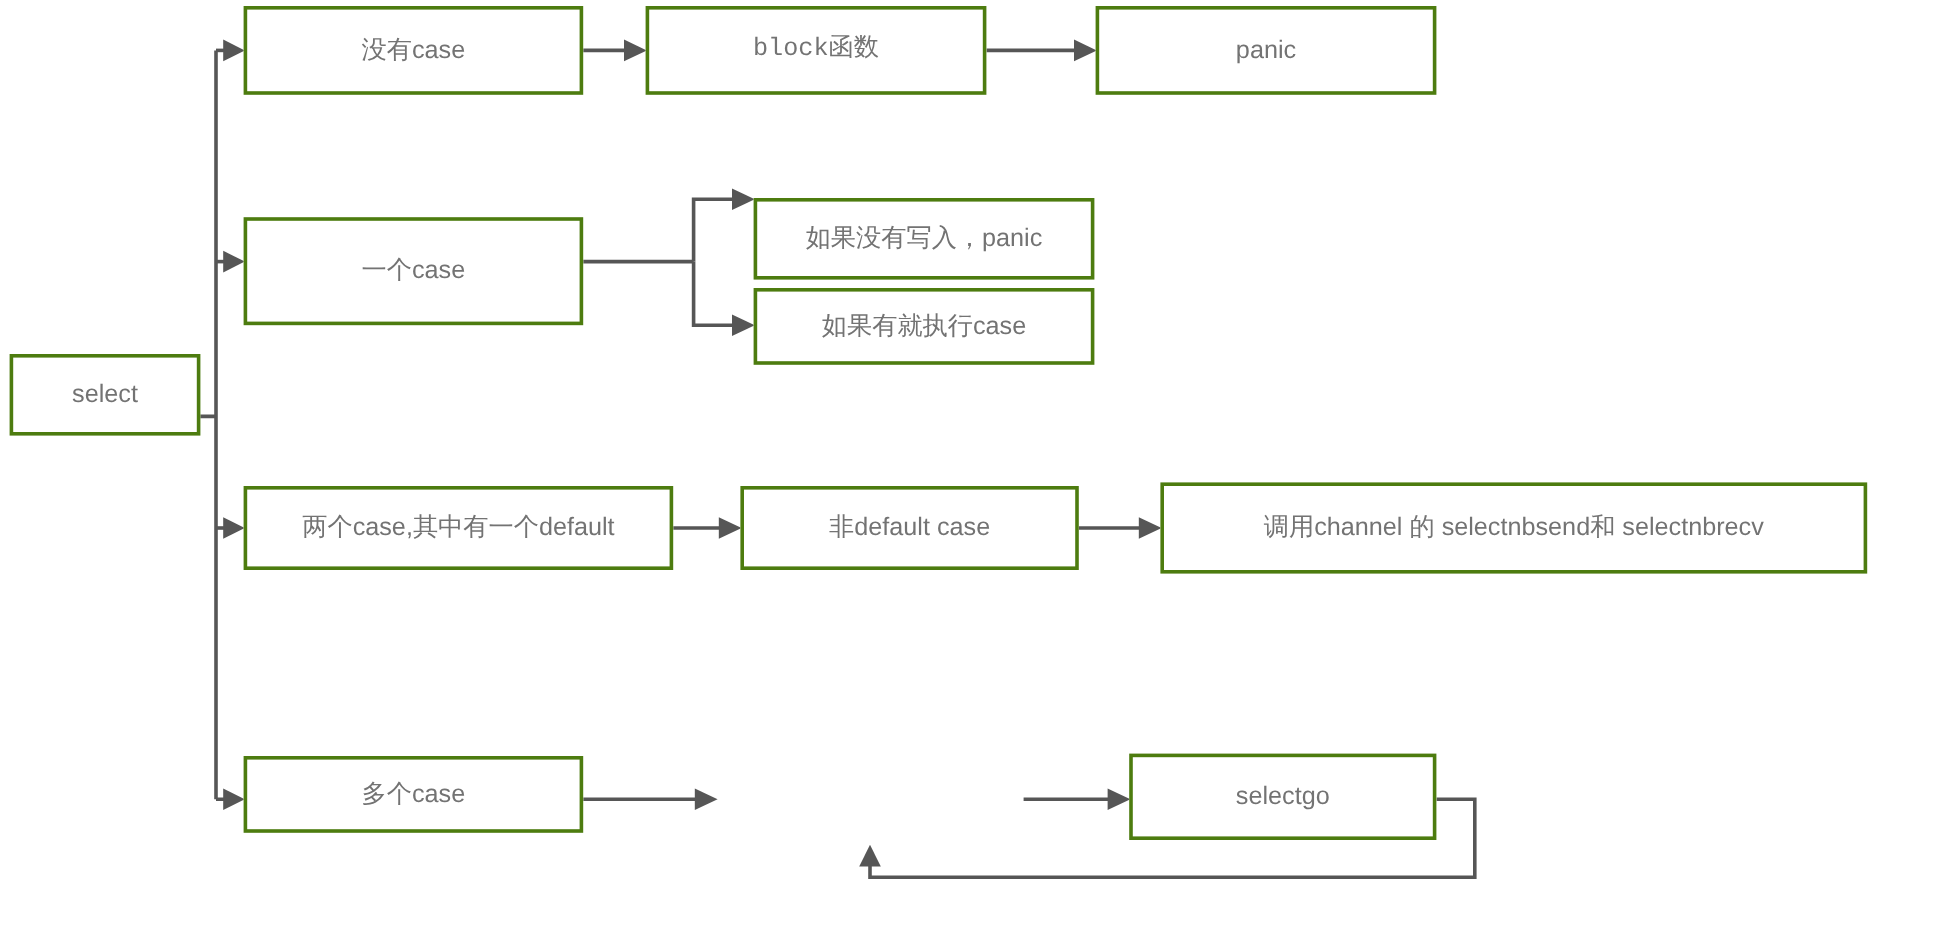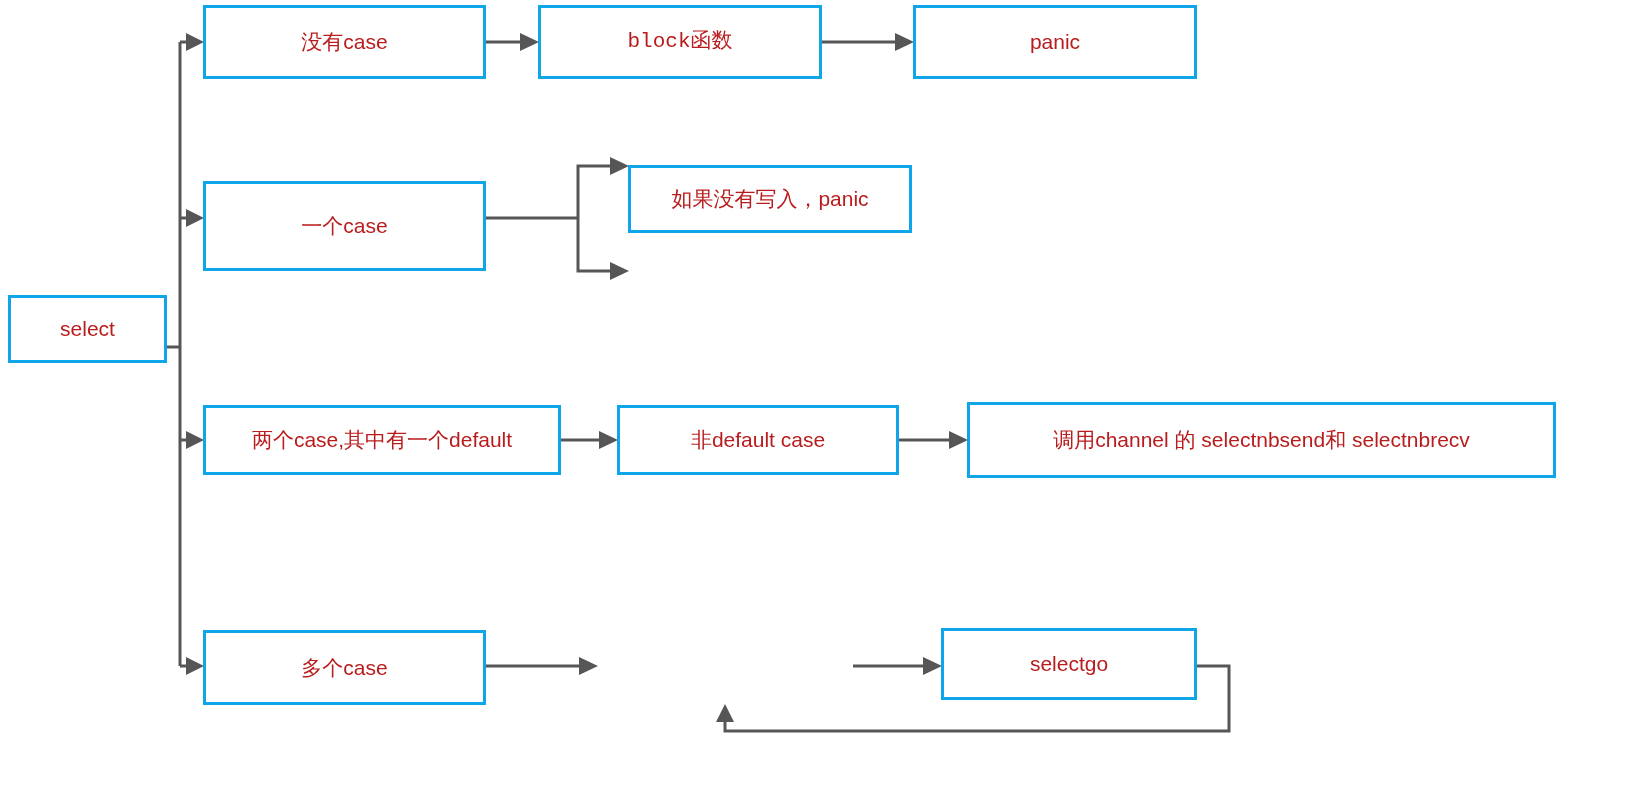--- a/index.html
+++ b/index.html
@@ -14,25 +14,25 @@
     position: relative;
     width: 1628px;
     height: 791px;
     background: #ffffff;
     overflow: hidden;
   }
   .node {
     position: absolute;
     box-sizing: border-box;
     background: #ffffff;
-    border: 3px solid #0ea5e9;
+    border: 3px solid #4d7c0f;
     display: flex;
     align-items: center;
     justify-content: center;
-    color: #b91c1c;
+    color: #737373;
     font-size: 21px;
     line-height: 1.2;
     text-align: center;
     white-space: nowrap;
     padding: 0 10px;
   }
   .node-label {
     display: block;
   }
   svg.edges {
@@ -148,34 +148,37 @@
   </div>
 
   <div class="node" style="left:203px; top:181px; width:283px; height:90px;">
     <span class="node-label">一个case</span>
   </div>
 
   <div class="node" style="left:628px; top:133px; width:284px; height:68px;margin-top:32px;">
     <span class="node-label">如果没有写入，panic</span>
   </div>
 
+  <div class="node" style="left:628px; top:240px; width:284px; height:64px;">
+    <span class="node-label">如果有就执行case</span>
+  </div>
 
   <div class="node" style="left:203px; top:405px; width:358px; height:70px;">
     <span class="node-label">两个case,其中有一个default</span>
   </div>
 
   <div class="node" style="left:617px; top:405px; width:282px; height:70px;">
     <span class="node-label">非default case</span>
   </div>
 
   <div class="node" style="left:967px; top:402px; width:589px; height:76px;">
     <span class="node-label">调用channel 的 selectnbsend和 selectnbrecv</span>
   </div>
 
-  <div class="node" style="left:203px; top:630px; width:283px; height:75px;">
+  <div class="node" style="left:203px; top:630px; width:283px; height:64px;">
     <span class="node-label">多个case</span>
   </div>
 
 
   <div class="node" style="left:941px; top:628px; width:256px; height:72px;">
     <span class="node-label">selectgo</span>
   </div>
 
 </div>
 

